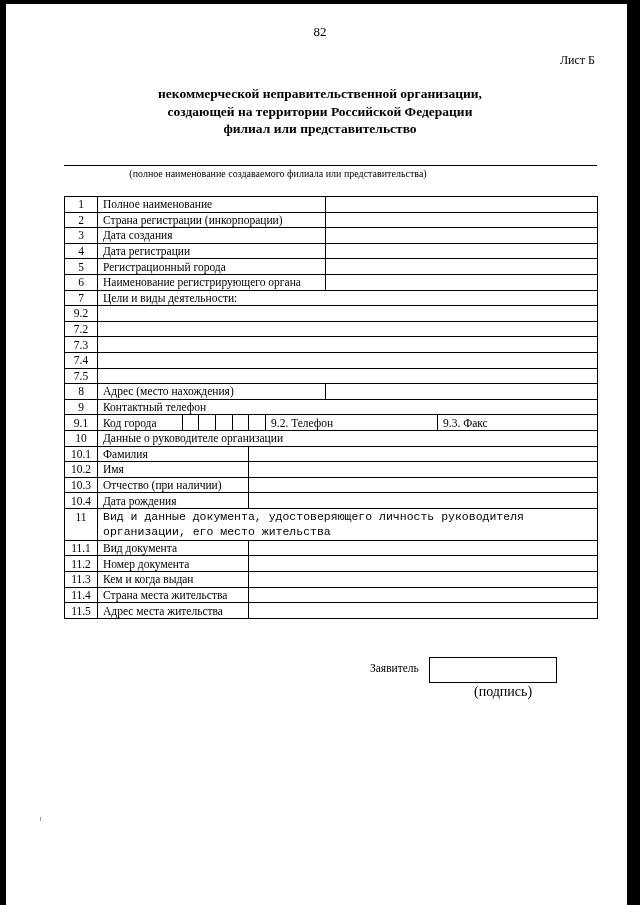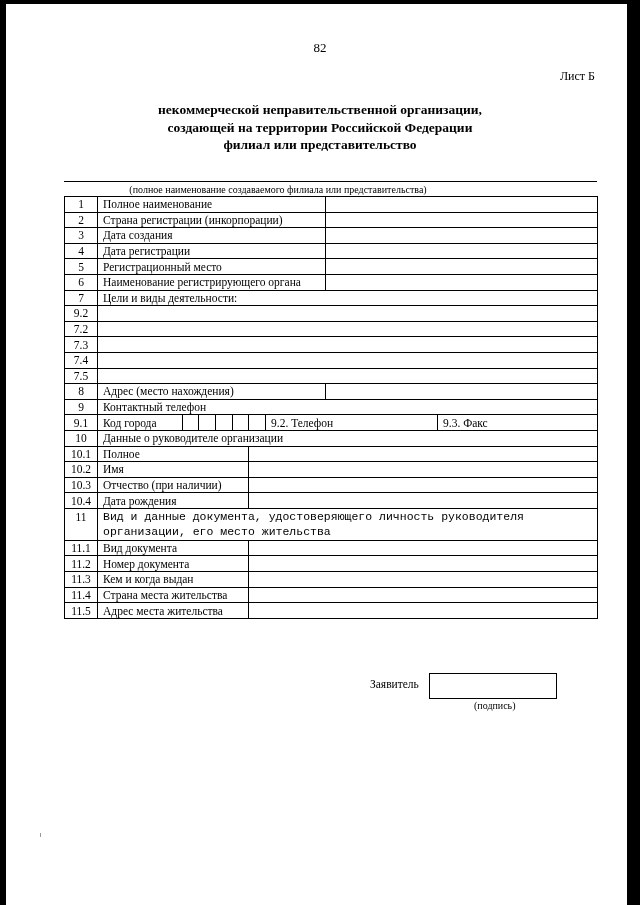--- a/index.html
+++ b/index.html
@@ -3,21 +3,21 @@
 <meta charset="utf-8">
 <style>
   html, body { margin:0; padding:0; }
   body {
     width:640px; height:905px; background:#000; position:relative; overflow:hidden;
     font-family:"Liberation Serif","DejaVu Serif",serif; color:#000;
   }
   .page {
     position:absolute; left:6px; top:4px; width:621px; height:901px; background:#fff;
   }
-  .abs { position:absolute;margin-top:16px; }
+  .abs { position:absolute; }
   .page-number { left:0; width:640px; top:24px; text-align:center; font-size:13px; }
   .sheet-label { right:45px; top:53px; font-size:12px; }
   .title {
     left:0; width:640px; top:85px; text-align:center; font-weight:bold; font-size:13.5px; line-height:17.5px;
   }
   .rule { left:64px; width:533px; top:165px; height:0; border-top:1.5px solid #000; }
   .caption { left:0; width:556px; top:168px; text-align:center; font-size:10px; }
 
   table.form {
     position:absolute; left:64px; top:196px; width:533px; border-collapse:collapse;
@@ -25,21 +25,21 @@
   }
   table.form td {
     border:1.2px solid #000; padding:0 0 0 5px; height:14.6px; line-height:14px;
     white-space:nowrap; overflow:hidden; vertical-align:middle;
   }
   table.form td.num { text-align:center; padding:0; width:33px; }
   table.form td.wrap { white-space:normal; line-height:15px; height:31px;font-family:Liberation Mono, monospace; }
   table.form td.box { padding:0; }
   .sig-label { left:370px; top:662px; font-size:11.5px; }
   .sig-box { left:429px; top:657px; width:126px; height:24px; border:1.2px solid #000; }
-  .sig-caption { left:474px; top:684px; font-size:10px; }
+  .sig-caption { left:474px; top:684px; font-size:14px; }
   .tick { left:40px; top:817px; width:1px; height:4px; background:#999; }
 </style>
 </head>
 <body>
 
 <div class="page"></div>
 
 <div class="abs page-number">82</div>
 <div class="abs sheet-label">Лист Б</div>
 
@@ -81,21 +81,21 @@
     <td colspan="7">Дата создания</td>
     <td colspan="2"></td>
   </tr>
   <tr>
     <td class="num">4</td>
     <td colspan="7">Дата регистрации</td>
     <td colspan="2"></td>
   </tr>
   <tr>
     <td class="num">5</td>
-    <td colspan="7">Регистрационный место</td>
+    <td colspan="7">Регистрационный города</td>
     <td colspan="2"></td>
   </tr>
   <tr>
     <td class="num">6</td>
     <td colspan="7">Наименование регистрирующего органа</td>
     <td colspan="2"></td>
   </tr>
   <tr>
     <td class="num">7</td>
     <td colspan="9">Цели и виды деятельности:</td>
@@ -139,21 +139,21 @@
     <td class="box"></td>
     <td colspan="2">9.2. Телефон</td>
     <td>9.3. Факс</td>
   </tr>
   <tr>
     <td class="num">10</td>
     <td colspan="9">Данные о руководителе организации</td>
   </tr>
   <tr>
     <td class="num">10.1</td>
-    <td colspan="5">Полное</td>
+    <td colspan="5">Фамилия</td>
     <td colspan="4"></td>
   </tr>
   <tr>
     <td class="num">10.2</td>
     <td colspan="5">Имя</td>
     <td colspan="4"></td>
   </tr>
   <tr>
     <td class="num">10.3</td>
     <td colspan="5">Отчество (при наличии)</td>

